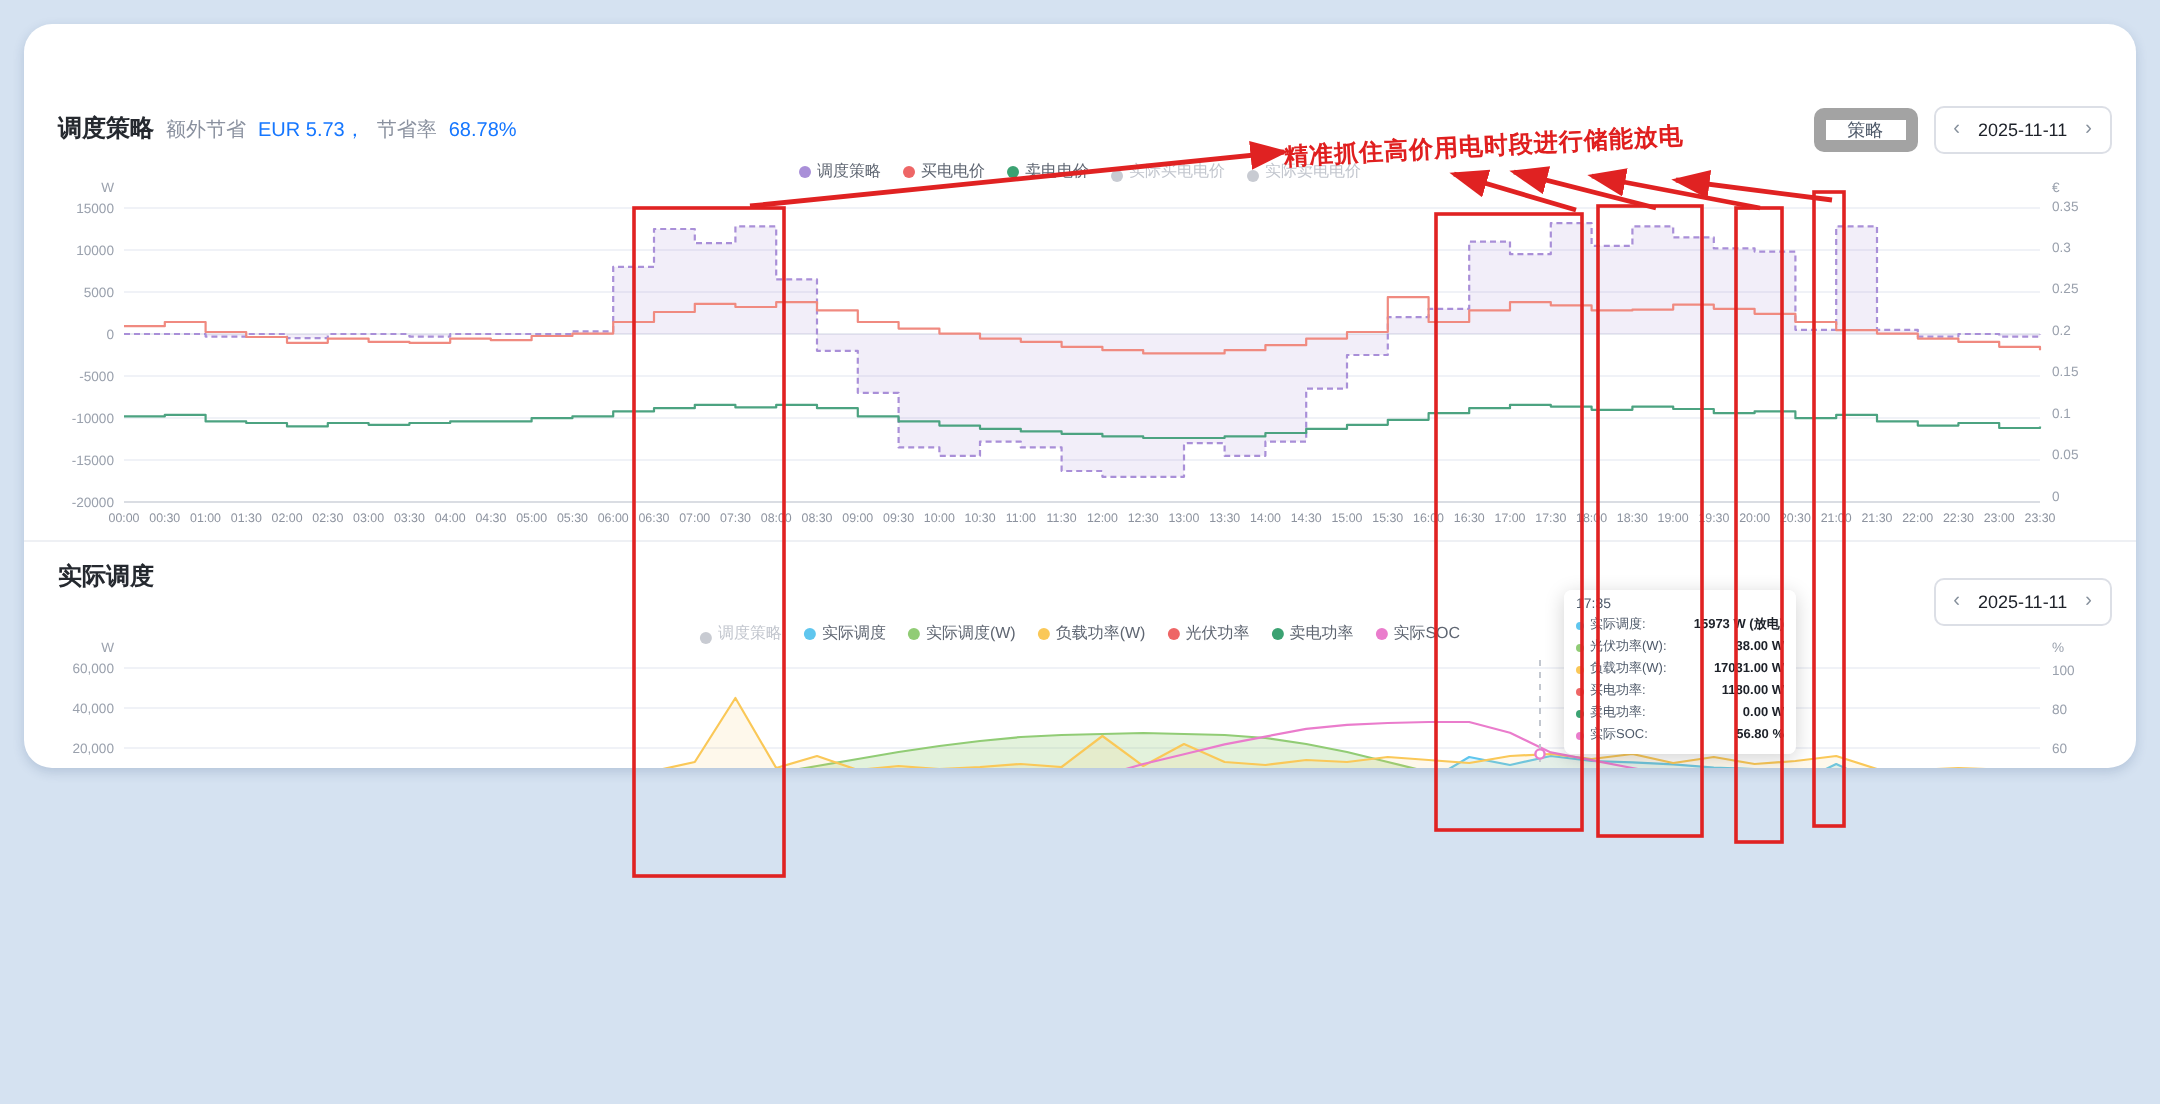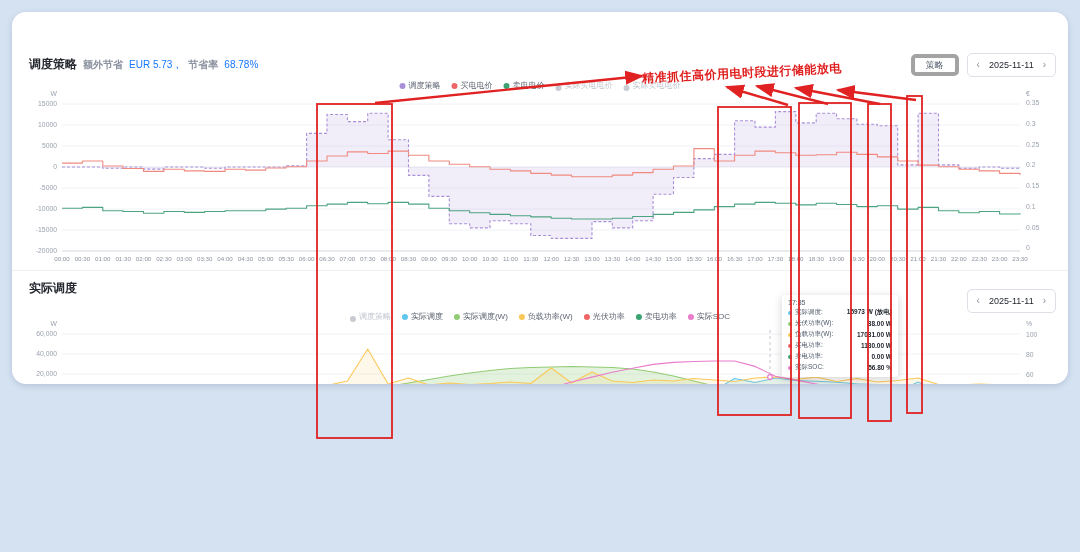--- a/index.html
+++ b/index.html
@@ -4,24 +4,24 @@
 <style>
   html,body{margin:0;padding:0;width:1080px;height:552px;overflow:hidden;
     font-family:"Liberation Sans",sans-serif;-webkit-font-smoothing:antialiased;}
   .page{position:relative;width:1080px;height:552px;background:#d5e2f1;}
   .card{position:absolute;left:12px;top:12px;width:1056px;height:372px;background:#ffffff;
     border-radius:14px;box-shadow:0 2px 6px rgba(30,60,110,.18);overflow:hidden;}
   .divider{position:absolute;left:0;top:258px;width:1056px;height:1px;background:#eef0f4;}
   
   .hdr-top{position:absolute;left:17px;top:44px;display:flex;align-items:baseline;gap:6px;}
   .panel-title{font-size:12px;font-weight:bold;color:#25292f;}
-  .stat-label{font-size:10px;color:#8a919f;font-weight:bold;}
+  .stat-label{font-size:10px;color:#8a919f;}
   .stat-value{font-size:10px;color:#1677ff;}
   .hdr-right-top{position:absolute;right:12px;top:41px;display:flex;gap:8px;align-items:center;}
-  .btn{height:22px;padding:0 11px;border:4px solid #a3a3a3;border-radius:5px;background:#fff;
+  .btn{height:22px;padding:0 11px;border:6px solid #a3a3a3;border-radius:5px;background:#fff;
     font-size:9px;color:#4e5969;display:flex;align-items:center;cursor:pointer;}
   .datepicker{height:22px;border:1px solid #dcdfe6;border-radius:5px;background:#fff;
     display:flex;align-items:center;padding:0 9px;gap:9px;font-size:9px;color:#1d2129;}
   .dp-arrow{color:#86909c;font-size:10px;cursor:pointer;line-height:1;}
   .title-bottom{position:absolute;left:17px;top:268px;}
   .hdr-right-bottom{position:absolute;right:12px;top:277px;}
   
   .legend{position:absolute;left:50%;transform:translateX(-50%);display:flex;gap:11px;
     align-items:center;font-size:8px;color:#5f6672;white-space:nowrap;z-index:2;}
   .legend-top{top:68px;}

